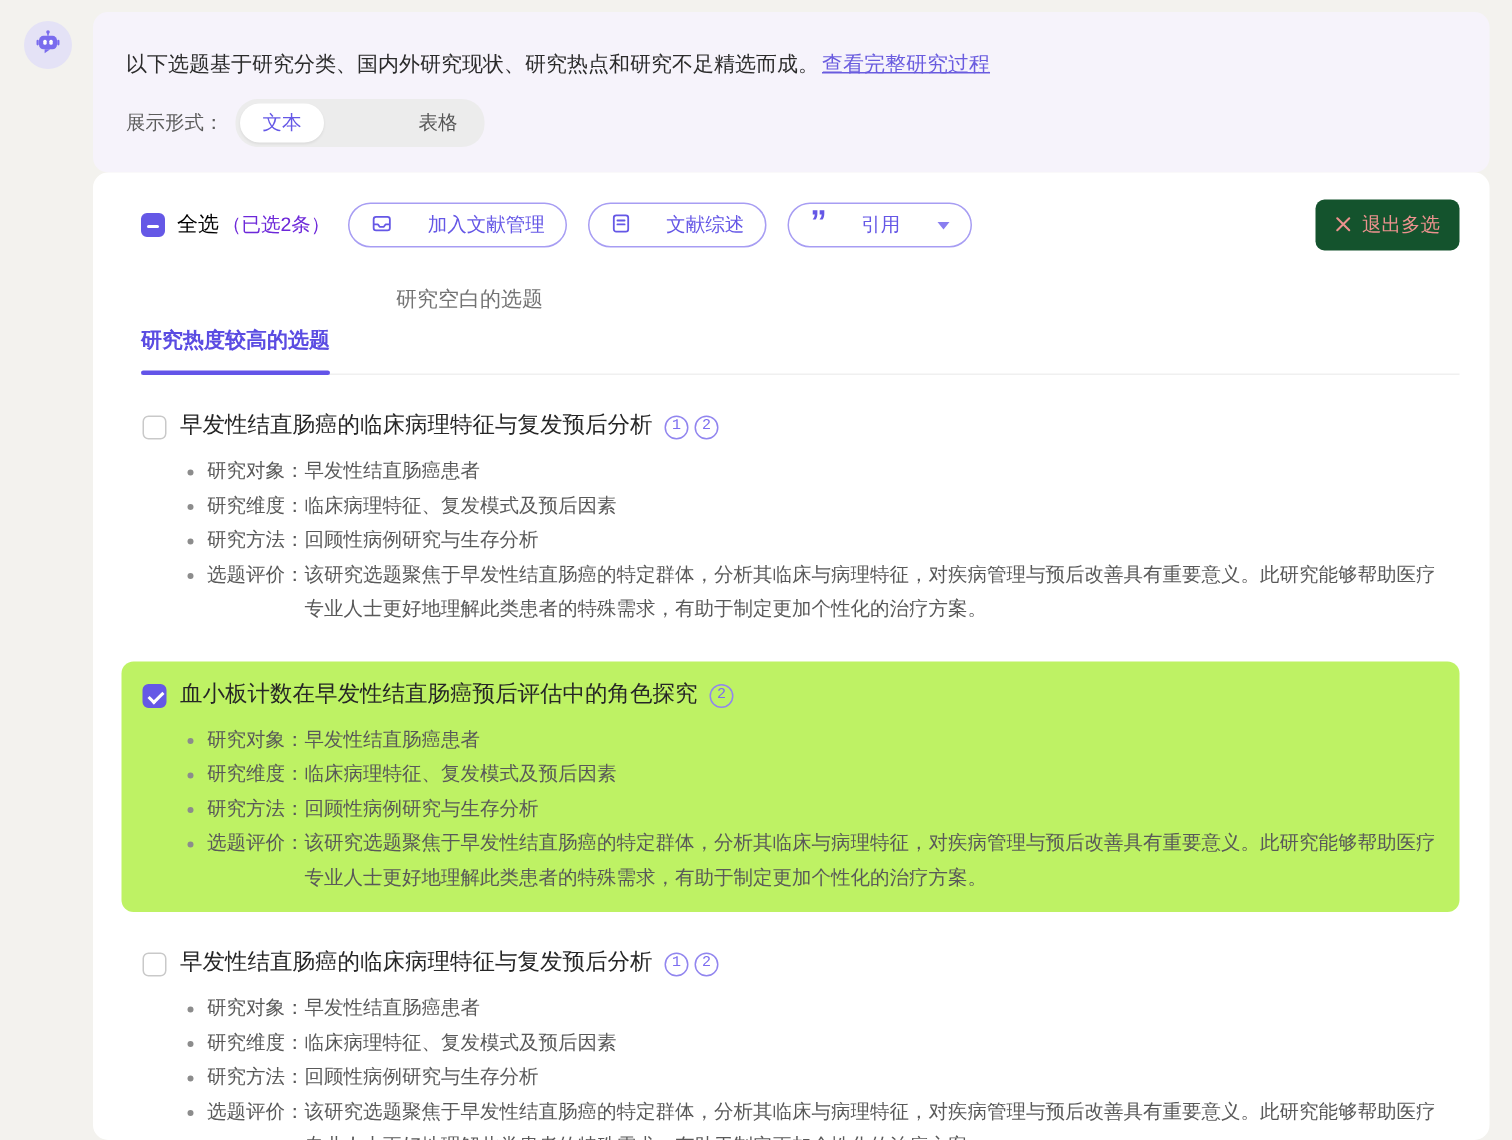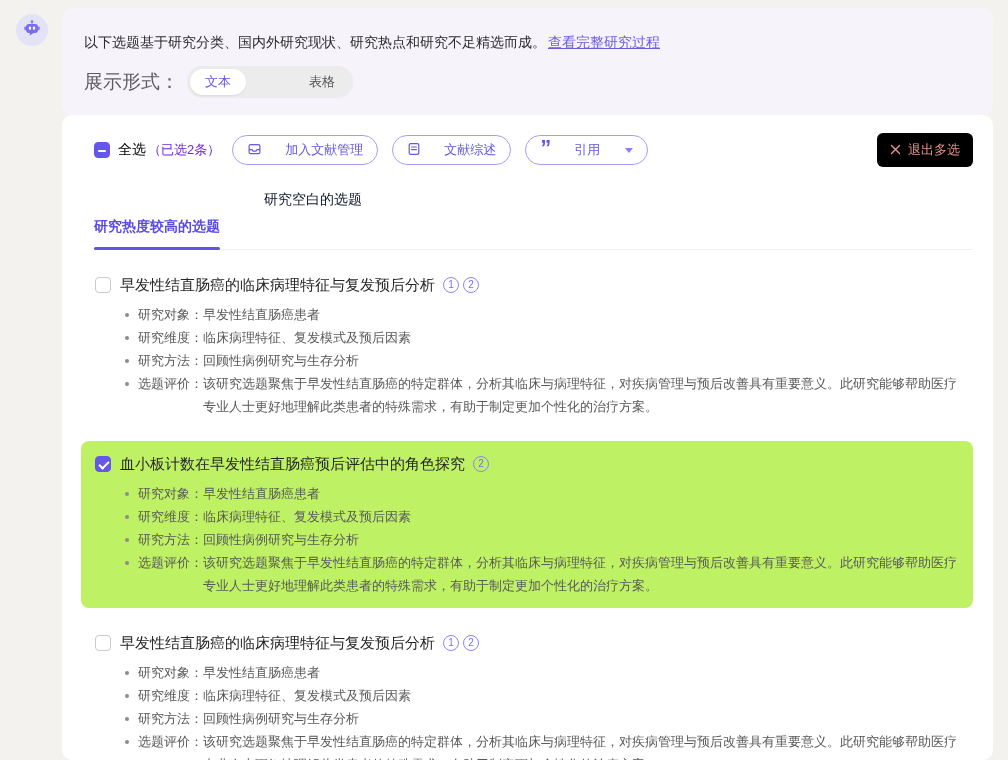--- a/index.html
+++ b/index.html
@@ -10,21 +10,21 @@
   
   .avatar { position:absolute; left:16px; top:14px; width:32px; height:32px; border-radius:50%;
             background:#e4e2f6; display:flex; align-items:center; justify-content:center; }
 
   
   .message-panel { position:absolute; left:62px; top:8px; width:931px; height:107px;
                    background:#f6f3fb; border-radius:10px; padding:24px 24px 0 22px; }
   .intro { font-size:14px; color:#2b2b2b; line-height:20px; }
   .intro a { color:#6a5cdf; text-decoration:underline; cursor:pointer; margin-left:2px; }
   .display-row { margin-top:14px; display:flex; align-items:center; }
-  .display-label { font-size:19px; color:#5c5c5c; }
+  .display-label { font-size:13px; color:#5c5c5c; }
   .toggle-group { margin-left:8px; background:#ececec; border-radius:15px; padding:3px; display:flex; align-items:center;gap:48px; }
   .pill { font-size:13px; color:#555; padding:4px 15px; border-radius:13px; cursor:pointer; }
   .pill.active { background:#fff; color:#6558e6; box-shadow:0 1px 2px rgba(0,0,0,.08); }
 
   
   .card { position:absolute; left:62px; top:115px; width:931px; height:645px; background:#fff;
           border-radius:10px; padding:18px 20px 0 32px; overflow:hidden; }
 
   
   .toolbar { display:flex; align-items:center; }
@@ -36,34 +36,34 @@
               border-left:2px solid #fff; border-bottom:2px solid #fff; transform:rotate(-45deg); }
   .select-all-label { font-size:14px; color:#000000; margin-left:8px; }
   .select-count { font-size:13px; color:#6d28d9; margin-left:2px; margin-right:12px; }
   .tool-btn { display:inline-flex; align-items:center; gap:23px; border:1px solid #a79df3; background:#fff;
               color:#6557e6; font-size:13px; padding:5px 14px; border-radius:16px; margin-right:14px; cursor:pointer;
               font-family:inherit; }
   .tool-btn svg { flex:none; }
   .quote-glyph { font-size:22px; font-weight:bold; line-height:6px; height:10px; display:inline-block; overflow:visible; }
   .caret { width:0; height:0; border-left:4px solid transparent; border-right:4px solid transparent;
            border-top:5px solid #8a7ef0; margin-left:2px; }
-  .exit-btn { margin-left:auto; display:inline-flex; align-items:center; gap:7px; background:#000000;
+  .exit-btn { margin-left:auto; display:inline-flex; align-items:center; gap:7px; background:#14532d;
               color:#ec928e; font-size:13px; border:none; border-radius:6px; padding:8px 13px; cursor:pointer;
               font-family:inherit; margin-right:0; }
 
   
   .tabs { display:flex; gap:44px; margin-top:24px; border-bottom:1px solid #f0f0f0; }
-  .tab { font-size:14px; color:#0f172a; padding-bottom:13px; position:relative; cursor:pointer; }
+  .tab { font-size:14px; color:#737373; padding-bottom:13px; position:relative; cursor:pointer; }
   .tab.active { color:#5b4ce2; font-weight:bold;margin-top:27px; }
   .tab.active::after { content:''; position:absolute; left:0; right:0; bottom:-1px; height:3px;
                        background:#6354e8; border-radius:2px; }
 
   
   .topic-list { margin-top:12px; margin-left:-13px; }
-  .topic-item { padding:11px 14px; border-radius:8px; margin-bottom:12px; }
+  .topic-item { padding:11px 14px; border-radius:8px; margin-bottom:12px;font-family:Liberation Mono, monospace; }
   .topic-item.selected { background:#bef264; }
   .topic-header { display:flex; align-items:center; line-height:24px; }
   .topic-title { font-size:15px; font-weight:500; color:#262626; margin-left:9px; }
   .badges { display:flex; gap:4px; margin-left:8px; }
   .badge { width:16px; height:16px; border-radius:50%; border:1px solid #9185ef; color:#7b6cf0;
            font-size:10px; display:flex; align-items:center; justify-content:center; cursor:pointer; }
   .topic-details { margin-top:6px; }
   .detail-row { display:flex; align-items:flex-start; padding-left:30px; font-size:13px; color:#595959; line-height:23px; }
   .dot { width:4px; height:4px; border-radius:50%; background:#8c8c8c; margin:10px 9px 0 0; flex:none; }
   .detail-label { flex:none; }

